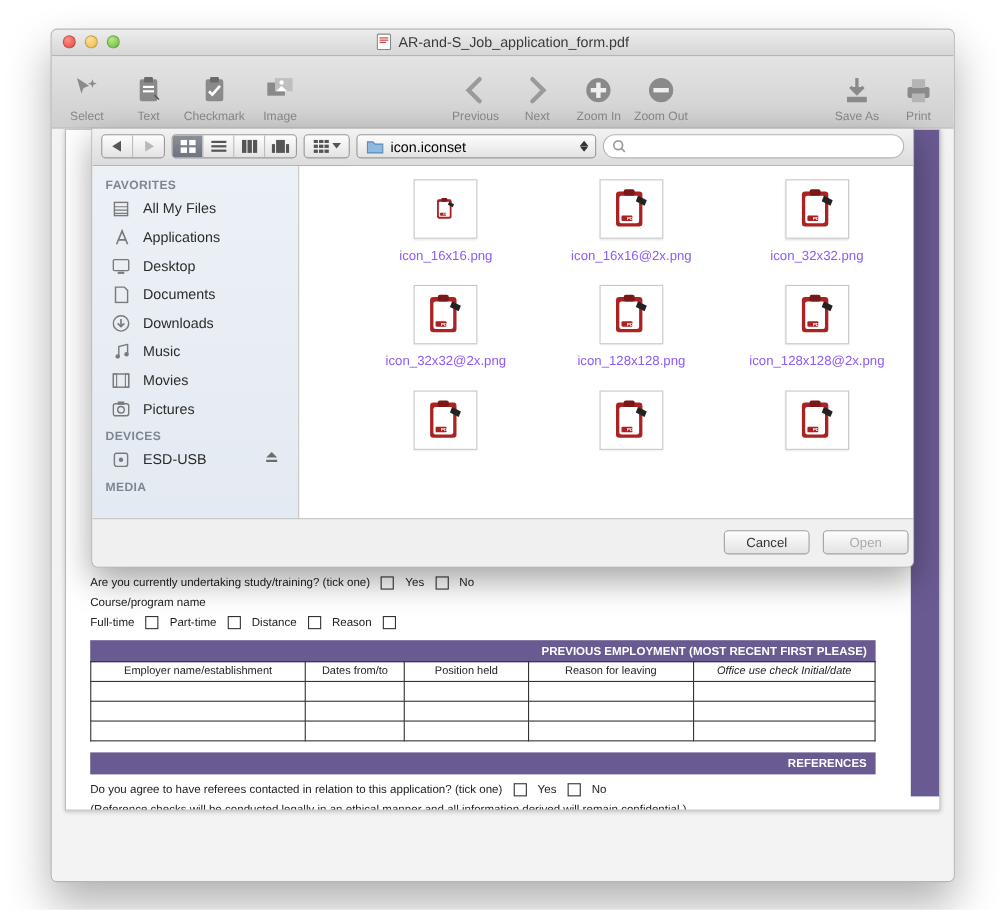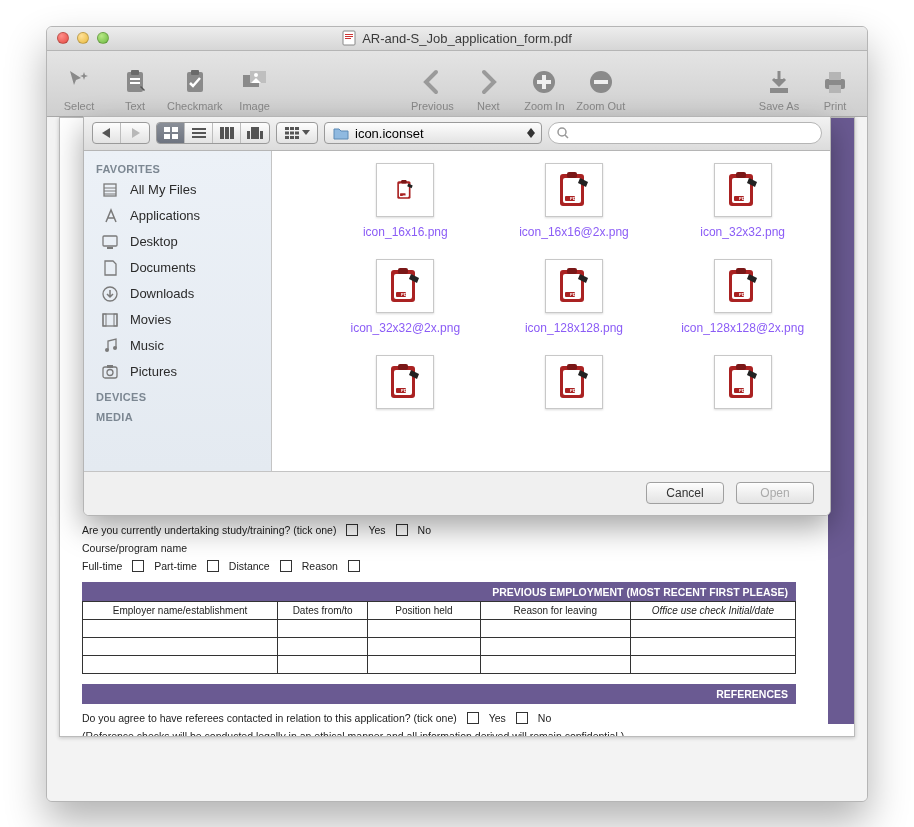--- a/index.html
+++ b/index.html
@@ -215,21 +215,21 @@
   }
   .file-name {
     margin-top:8px; font-size:12px; color:#8b5cf6; text-align:center;
     word-break: break-word;
   }
   .sheet-btns {
     height:44px;
     background:#f0f0f0;
     border-top:1px solid #c4c4c4;
     display:flex; align-items:center; justify-content:flex-end;
-    padding:0 16px; gap:12px;
+    padding:0 4px; gap:12px;
   }
   .mac-btn {
     min-width:78px; height:22px; padding:0 14px;
     border:1px solid #a0a0a0; border-radius:4px;
     background:linear-gradient(#fdfdfd,#e3e3e3);
     font-size:12px; color:#333;
     box-shadow: 0 1px 0 rgba(255,255,255,.7) inset;
   }
   .mac-btn.disabled { color:#aaa; }
   
@@ -569,49 +569,62 @@
               <svg width="18" height="16">
                 <circle cx="8" cy="8" r="7" fill="none" stroke="#7a7a7a" stroke-width="1.3"></circle>
                 <path d="M8 4 v6 M5 8 l3 3 3-3" stroke="#7a7a7a" stroke-width="1.5" fill="none"></path>
               </svg>
             </span>
           <span>Downloads</span>
         </div>
         <div class="sb-item">
           <span class="icn">
               <svg width="18" height="16">
+                <path d="M6 12 V3 l8-2 v9" stroke="#7a7a7a" stroke-width="1.3" fill="none"></path>
+                <circle cx="5" cy="12" r="2" fill="#7a7a7a"></circle>
+                <circle cx="13" cy="10" r="2" fill="#7a7a7a"></circle>
+              </svg>
+            </span>
+          <span>Music</span>
+        </div>
+        <div class="sb-item">
+          <span class="icn">
+              <svg width="18" height="16">
                 <rect x="1" y="2" width="14" height="12" fill="none" stroke="#7a7a7a" stroke-width="1.3"></rect>
                 <rect x="1" y="2" width="3" height="12" fill="none" stroke="#7a7a7a"></rect>
                 <rect x="12" y="2" width="3" height="12" fill="none" stroke="#7a7a7a"></rect>
               </svg>
             </span>
           <span>Movies</span>
         </div>
         <div class="sb-item">
           <span class="icn">
               <svg width="18" height="16">
-                <path d="M6 12 V3 l8-2 v9" stroke="#7a7a7a" stroke-width="1.3" fill="none"></path>
-                <circle cx="5" cy="12" r="2" fill="#7a7a7a"></circle>
-                <circle cx="13" cy="10" r="2" fill="#7a7a7a"></circle>
-              </svg>
-            </span>
-          <span>Music</span>
-        </div>
-        <div class="sb-item">
-          <span class="icn">
-              <svg width="18" height="16">
                 <rect x="1" y="3" width="14" height="11" rx="2" fill="none" stroke="#7a7a7a" stroke-width="1.3"></rect>
                 <circle cx="8" cy="8.5" r="3" fill="none" stroke="#7a7a7a" stroke-width="1.3"></circle>
                 <rect x="5" y="1" width="6" height="3" fill="#7a7a7a"></rect>
               </svg>
             </span>
           <span>Pictures</span>
         </div>
 
         <div class="sb-section">DEVICES</div>
+        <div class="sb-item">
+          <span class="icn">
+              <svg width="18" height="16">
+                <rect x="2" y="2" width="12" height="12" rx="2" fill="none" stroke="#7a7a7a" stroke-width="1.3"></rect>
+                <circle cx="8" cy="8" r="2" fill="#7a7a7a"></circle>
+              </svg>
+            </span>
+          <span>ESD-USB</span>
+          <span class="eject"><svg width="12" height="12">
+                <path d="M1 6 L6 1 L11 6 Z" fill="#6c6c6c"></path>
+                <rect x="1" y="8" width="10" height="2" fill="#6c6c6c"></rect>
+              </svg></span>
+        </div>
 
         <div class="sb-section">MEDIA</div>
       </div>
 
       <div class="file-grid">
         <div class="grid-inner" id="grid-inner">
             <div class="file-item">
               <div class="thumb">
                 <svg width="22" height="22" viewBox="0 0 40 40">
     <rect x="6" y="4" width="24" height="32" rx="3" fill="#a22"></rect>

